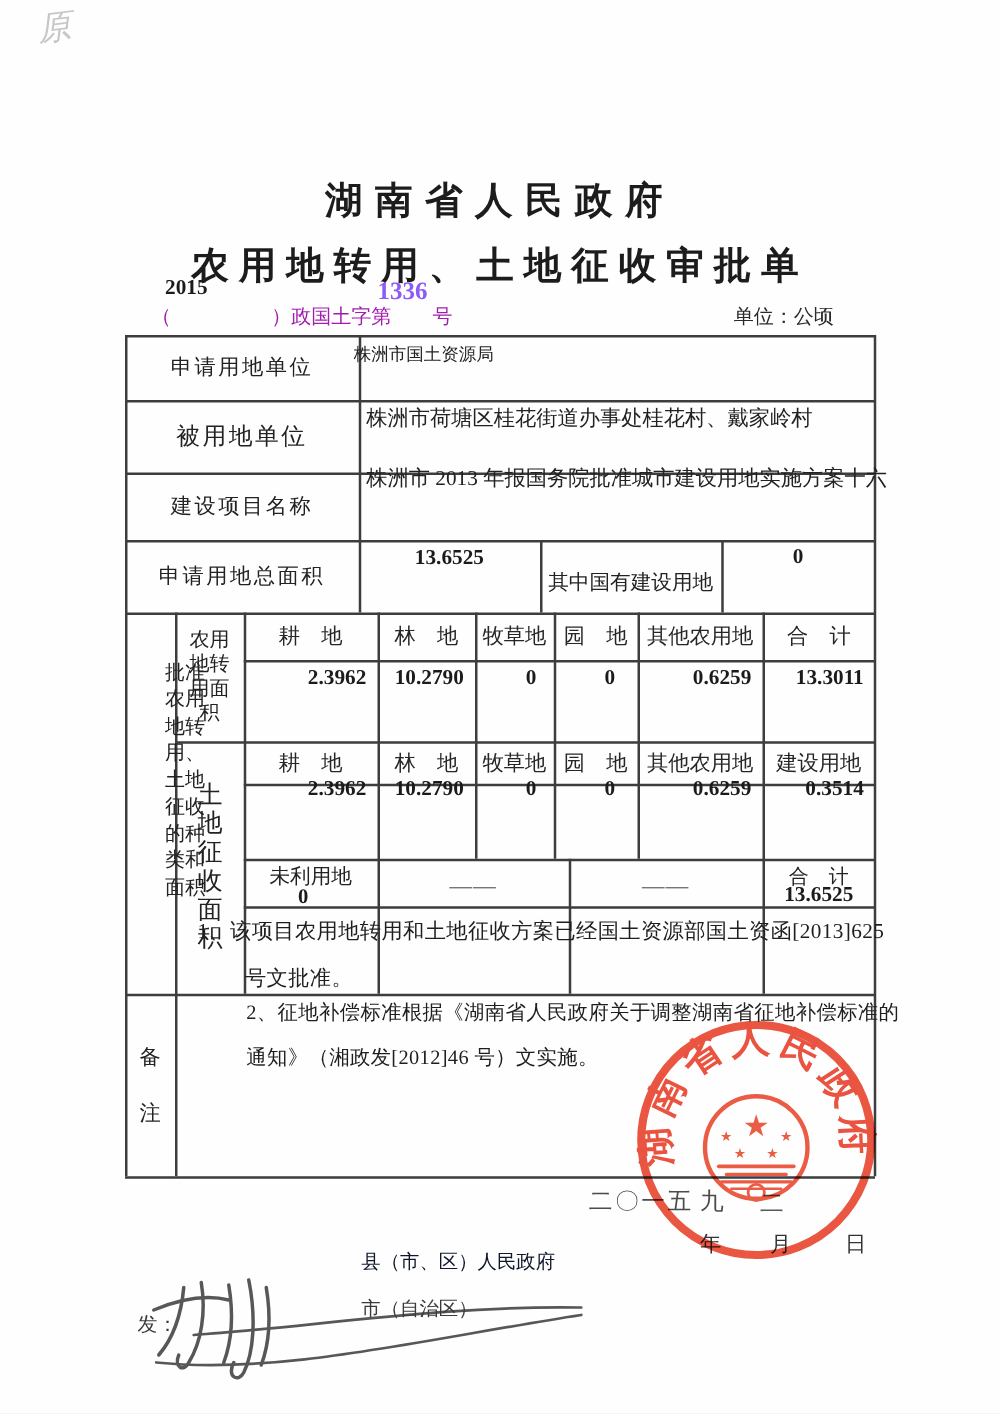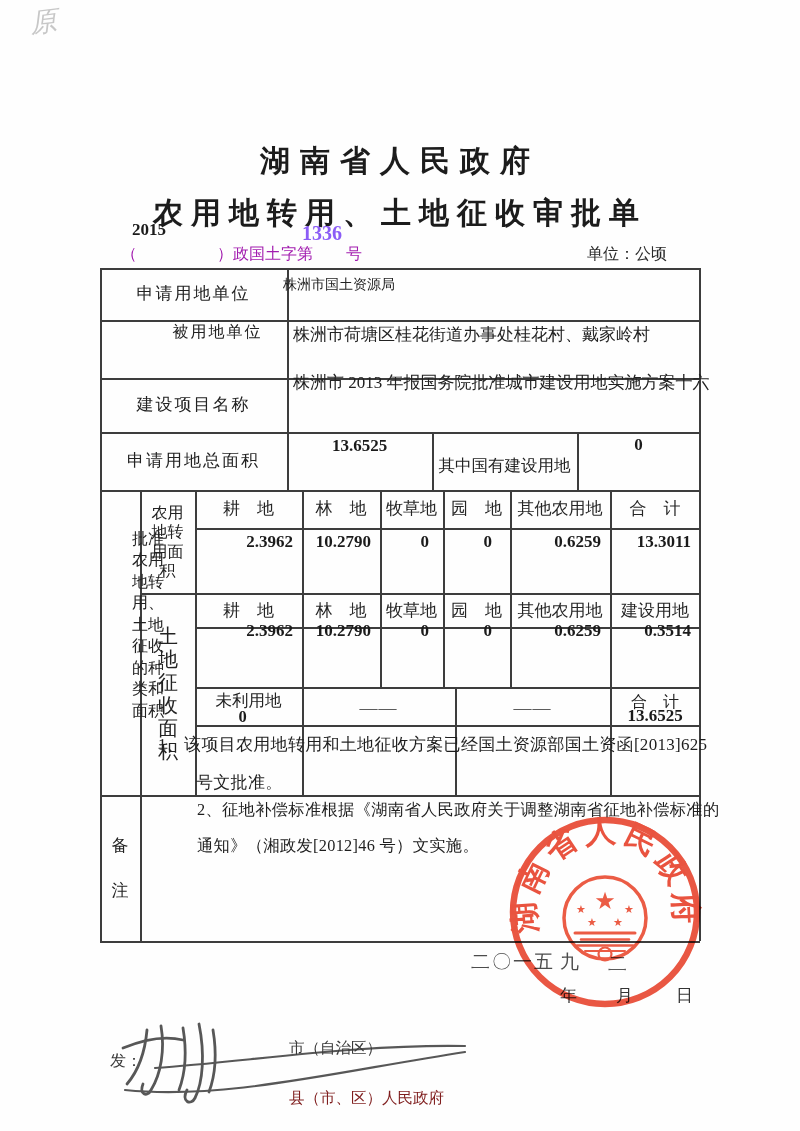--- a/index.html
+++ b/index.html
@@ -62,21 +62,21 @@
   <div class="vl" style="left:302px;top:490px;height:305px;"></div>
   <div class="vl" style="left:380px;top:490px;height:197px;"></div>
   <div class="vl" style="left:443px;top:490px;height:197px;"></div>
   <div class="vl" style="left:510px;top:490px;height:197px;"></div>
   <div class="vl" style="left:610px;top:490px;height:305px;"></div>
   <div class="vl" style="left:455px;top:687px;height:108px;"></div>
 
   <div class="t center" style="left:100px;top:283px;width:187px;font-size:17px;letter-spacing:2px;">申请用地单位</div>
   <div class="t" style="left:283px;top:276px;font-size:14px;">株洲市国土资源局</div>
 
-  <div class="t center" style="left:100px;top:322px;width:187px;font-size:16px;letter-spacing:2px;margin-left:24px;">被用地单位</div>
+  <div class="t center" style="left:100px;top:338px;width:187px;font-size:19px;letter-spacing:2px;">被用地单位</div>
   <div class="t" style="left:293px;top:324px;font-size:17px;">株洲市荷塘区桂花街道办事处桂花村、戴家岭村</div>
 
   <div class="t center" style="left:100px;top:394px;width:187px;font-size:17px;letter-spacing:2px;">建设项目名称</div>
   <div class="t" style="left:293px;top:372px;font-size:17px;">株洲市 2013 年报国务院批准城市建设用地实施方案十六</div>
 
   <div class="t center" style="left:100px;top:450px;width:187px;font-size:17px;letter-spacing:2px;">申请用地总面积</div>
   <div class="t center bold" style="left:287px;top:435px;width:145px;font-size:17px;color:#1b1b1b;">13.6525</div>
   <div class="t center" style="left:432px;top:456px;width:145px;font-size:16.5px;">其中国有建设用地</div>
   <div class="t center bold" style="left:577px;top:434px;width:123px;font-size:17px;color:#1b1b1b;">0</div>
 
@@ -161,21 +161,21 @@
         <path d="M76 127.5 H124" stroke-width="2.5"></path>
         <path d="M72 133.5 H128" stroke-width="2.5"></path>
         <path d="M80 139 H120" stroke-width="2"></path>
         <circle cx="100" cy="142" r="6.5" stroke-width="2.2"></circle>
       </g>
     </g>
   </svg>
 
   <div class="t" style="left:110px;top:1051px;font-size:16px;color:#3a3a3a;">发：</div>
   <div class="t" style="left:289px;top:1038px;font-size:15.5px;color:#3a3a3a;">市（自治区）</div>
-  <div class="t" style="left:289px;top:1088px;font-size:15.5px;color:#7f1d1d;">县（市、区）人民政府</div>
+  <div class="t" style="left:289px;top:1000px;font-size:15.5px;color:#0f172a;">县（市、区）人民政府</div>
 
   <svg width="400" height="105" viewBox="0 0 400 105" style="left:95px;top:1010px;">
     <g fill="none" stroke="#3b3b3b" stroke-width="2.8" stroke-linecap="round" opacity=".85">
       <path d="M52 20 C50 42 44 60 32 74"></path>
       <path d="M28 38 C52 28 72 26 88 30"></path>
       <path d="M66 16 C70 40 66 64 56 80 C52 88 44 84 48 74"></path>
       <path d="M88 18 C92 42 90 64 84 80"></path>
       <path d="M104 14 C110 44 108 72 100 88 C96 96 86 92 92 80"></path>
       <path d="M118 20 C122 44 120 66 114 82"></path>
       <path stroke-width="2.2" d="M60 58 C150 52 260 34 370 36"></path>

